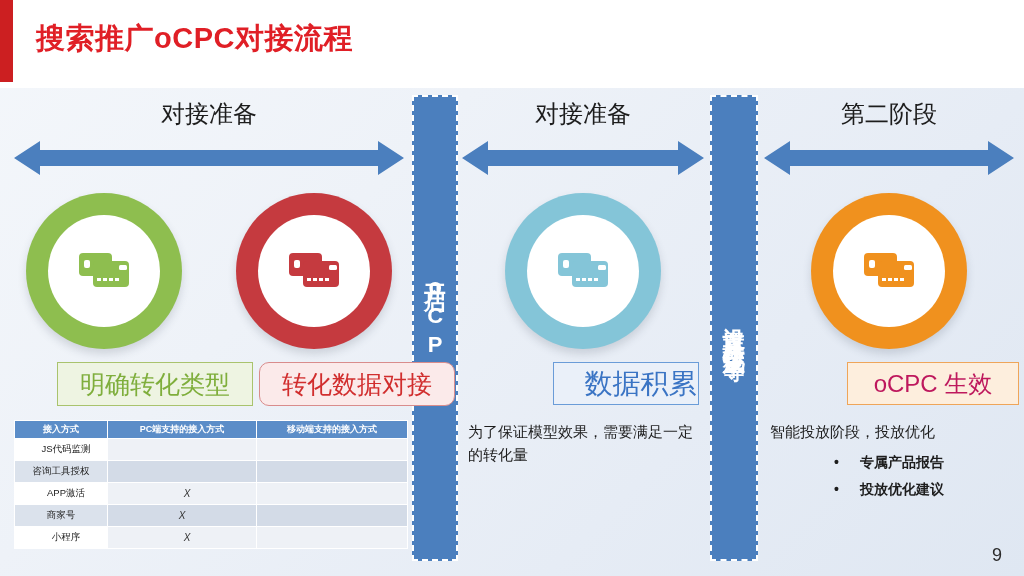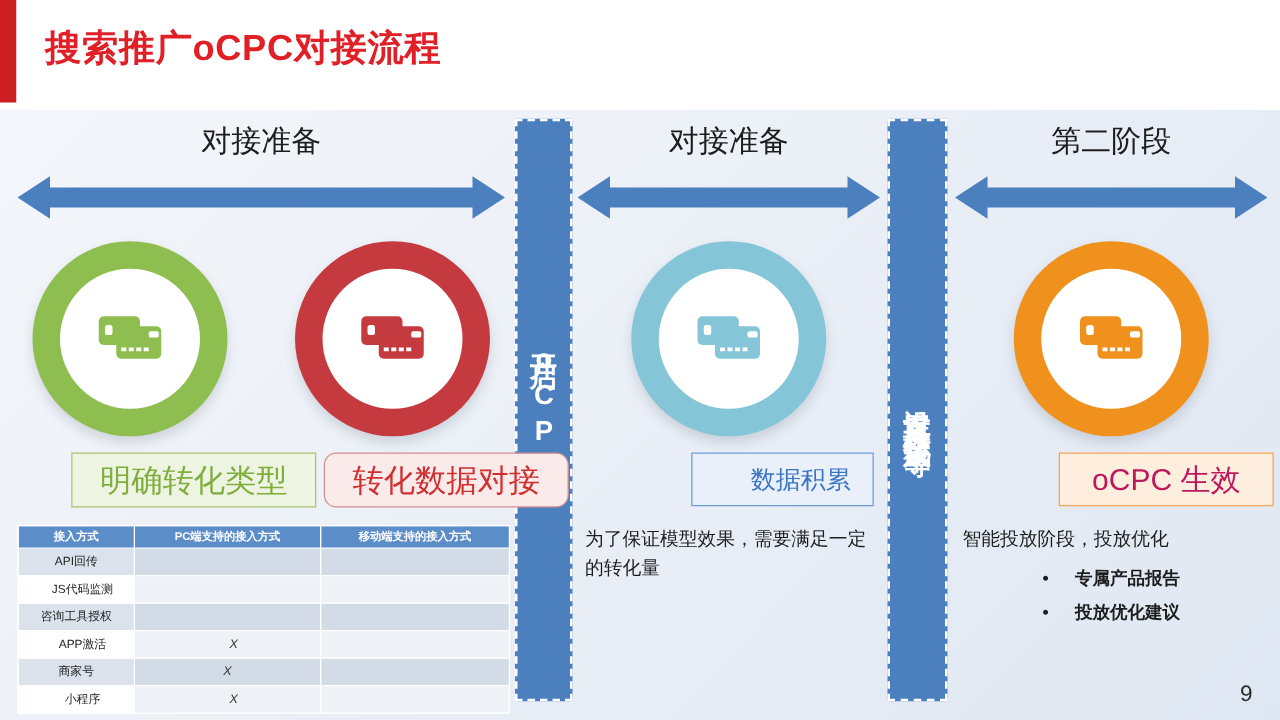--- a/index.html
+++ b/index.html
@@ -193,25 +193,20 @@
   <div class="tablewrap">
     <table class="acc">
       <thead>
         <tr>
           <th style="width:92px;">接入方式</th>
           <th style="width:148px;">PC端支持的接入方式</th>
           <th style="width:150px;">移动端支持的接入方式</th>
         </tr>
       </thead>
       <tbody id="table-body">
-          <tr class="shaded">
-            <td class="c1">API回传</td>
-            <td class="c2"></td>
-            <td class="c3"></td>
-          </tr>
           <tr class="plain">
             <td class="c1">JS代码监测</td>
             <td class="c2"></td>
             <td class="c3"></td>
           </tr>
           <tr class="shaded">
             <td class="c1">咨询工具授权</td>
             <td class="c2"></td>
             <td class="c3"></td>
           </tr>
@@ -254,21 +249,21 @@
             <rect x="19" y="27" width="4" height="3" fill="#ffffff"></rect>
             <rect x="25" y="27" width="4" height="3" fill="#ffffff"></rect>
             <rect x="31" y="27" width="4" height="3" fill="#ffffff"></rect>
             <rect x="37" y="27" width="4" height="3" fill="#ffffff"></rect>
           </svg>
         </div>
       </div>
     </div>
 
     <div class="labels">
-      <div class="labelbox label-blue" style="left:48px;top:0px;width:146px;height:43px;font-size:20px;padding-left:29px;">数据积累</div>
+      <div class="labelbox label-blue" style="left:48px;top:0px;width:146px;height:43px;font-size:28px;padding-left:29px;">数据积累</div>
     </div>
 
     <div class="desc">为了保证模型效果，需要满足一定的转化量</div>
   </div>
 
   <div class="phase" id="phase3">
     <div class="phase-title">第二阶段</div>
 
     <div class="arrow">
       <svg viewBox="0 0 250 42" preserveAspectRatio="none">

